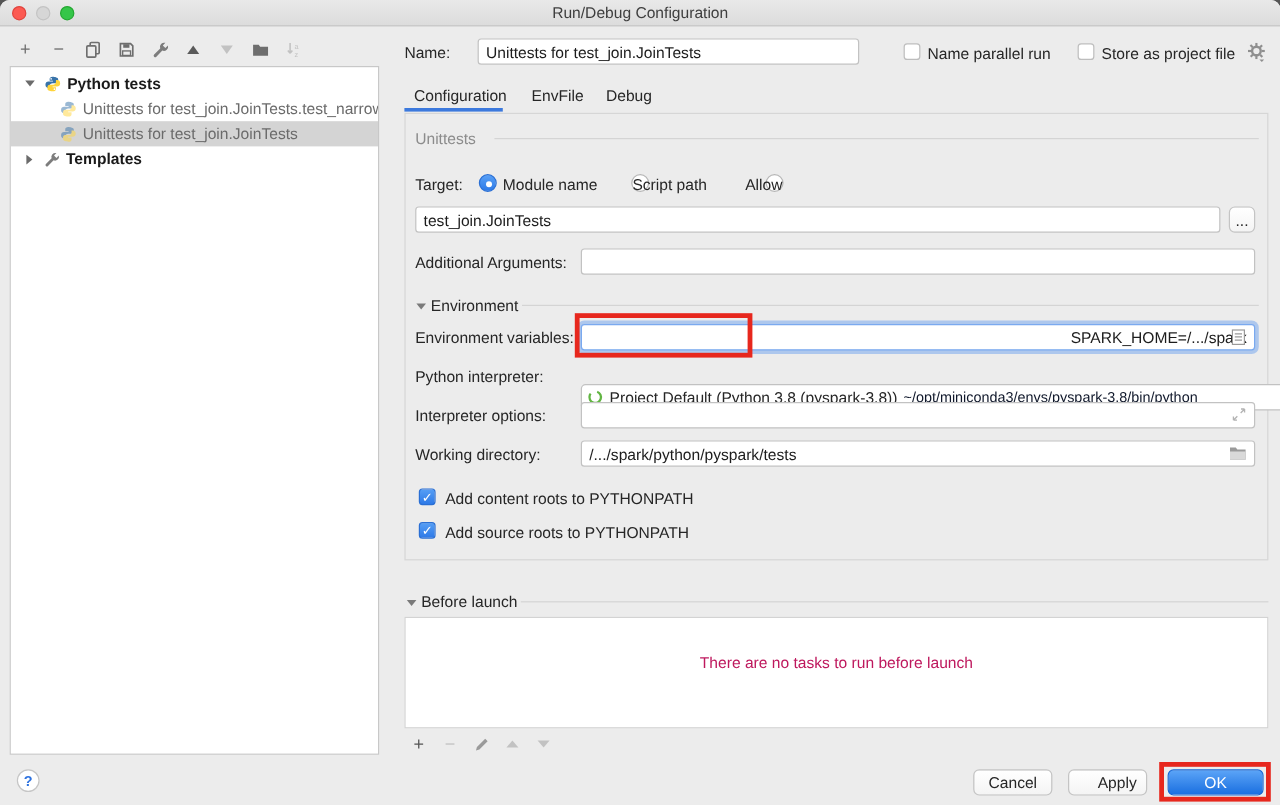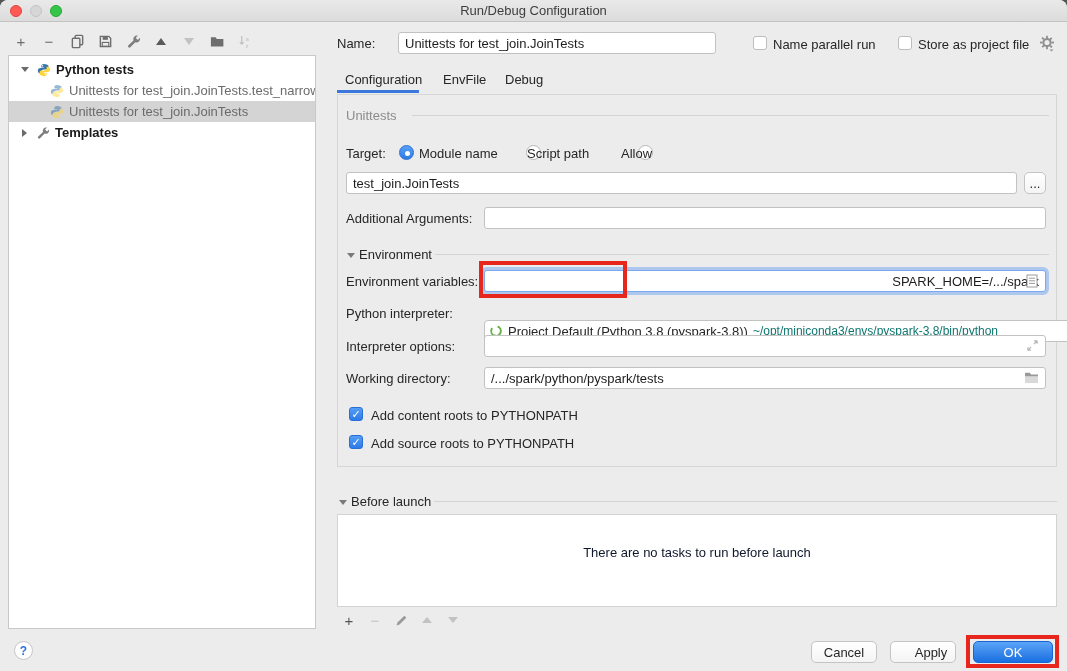--- a/index.html
+++ b/index.html
@@ -37,26 +37,26 @@
   .radio{width:15px;height:15px;border-radius:50%;display:inline-block;position:relative;background:#fff;border:1px solid #b6b6b6;}
   .radio.on{background:linear-gradient(#58a0f6,#2d7ae8);border:1px solid #2a6fd4;}
   .radio.on::after{content:"";position:absolute;left:5px;top:5px;width:5px;height:5px;border-radius:50%;background:#fff;}
   .cb{width:14px;height:14px;border-radius:3px;display:inline-flex;align-items:center;justify-content:center;}
   .cb.off{background:#fff;border:1px solid #bdbdbd;}
   .cb.on{background:linear-gradient(#559ef5,#2e7ae7);border:1px solid #2a6fd4;color:#fff;font-size:11px;font-weight:bold;}
   .btn{height:22px;border:1px solid #c4c4c4;border-radius:5px;background:linear-gradient(#fff,#f4f4f4);font-size:13px;color:#262626;display:inline-flex;align-items:center;justify-content:center;}
   .btn.primary{background:linear-gradient(var(--ok-blue-top),var(--ok-blue-bottom));border:1px solid #1766d4;color:#fff;}
   .red-box{position:absolute;border:4px solid var(--highlight-red);pointer-events:none;z-index:20;}
   .combo{position:relative;border:1px solid #c2c2c2;border-radius:4px;background:#fff;height:22px;display:flex;align-items:center;padding:0 20px 0 4px;white-space:nowrap;overflow:hidden;}
-  .combo .hint{color:#0f766e;font-size:12px;margin-left:5px;}
+  .combo .hint{color:#0f172a;font-size:12px;margin-left:5px;}
   .stepper{position:absolute;right:1px;top:1px;width:15px;height:18px;border-radius:3px;background:linear-gradient(#4f9bf5,#2273e6);display:flex;flex-direction:column;align-items:center;justify-content:center;gap:2px;}
   .stp-up{width:0;height:0;border-left:3.5px solid transparent;border-right:3.5px solid transparent;border-bottom:4px solid #fff;}
   .stp-dn{width:0;height:0;border-left:3.5px solid transparent;border-right:3.5px solid transparent;border-top:4px solid #fff;}
   .field-ico{position:absolute;display:inline-flex;align-items:center;justify-content:center;}
-  .empty-box{position:absolute;background:#fff;border:1px solid #d3d3d3;display:flex;justify-content:center;padding-top:30px;color:#0f172a;}
+  .empty-box{position:absolute;background:#fff;border:1px solid #d3d3d3;display:flex;justify-content:center;padding-top:30px;color:#be185d;}
   .help-circle{position:absolute;width:19px;height:19px;border-radius:50%;background:#fff;border:1px solid #c6c6c6;color:#2d72e0;font-weight:bold;font-size:12px;display:flex;align-items:center;justify-content:center;}
   .sec-tri{width:0;height:0;border-left:4px solid transparent;border-right:4px solid transparent;border-top:5px solid #7a7a7a;display:inline-block;}
 </style>
 </head>
 <body>
 
 <div class="window">
 
   <div class="titlebar">
     <div class="traffic">

